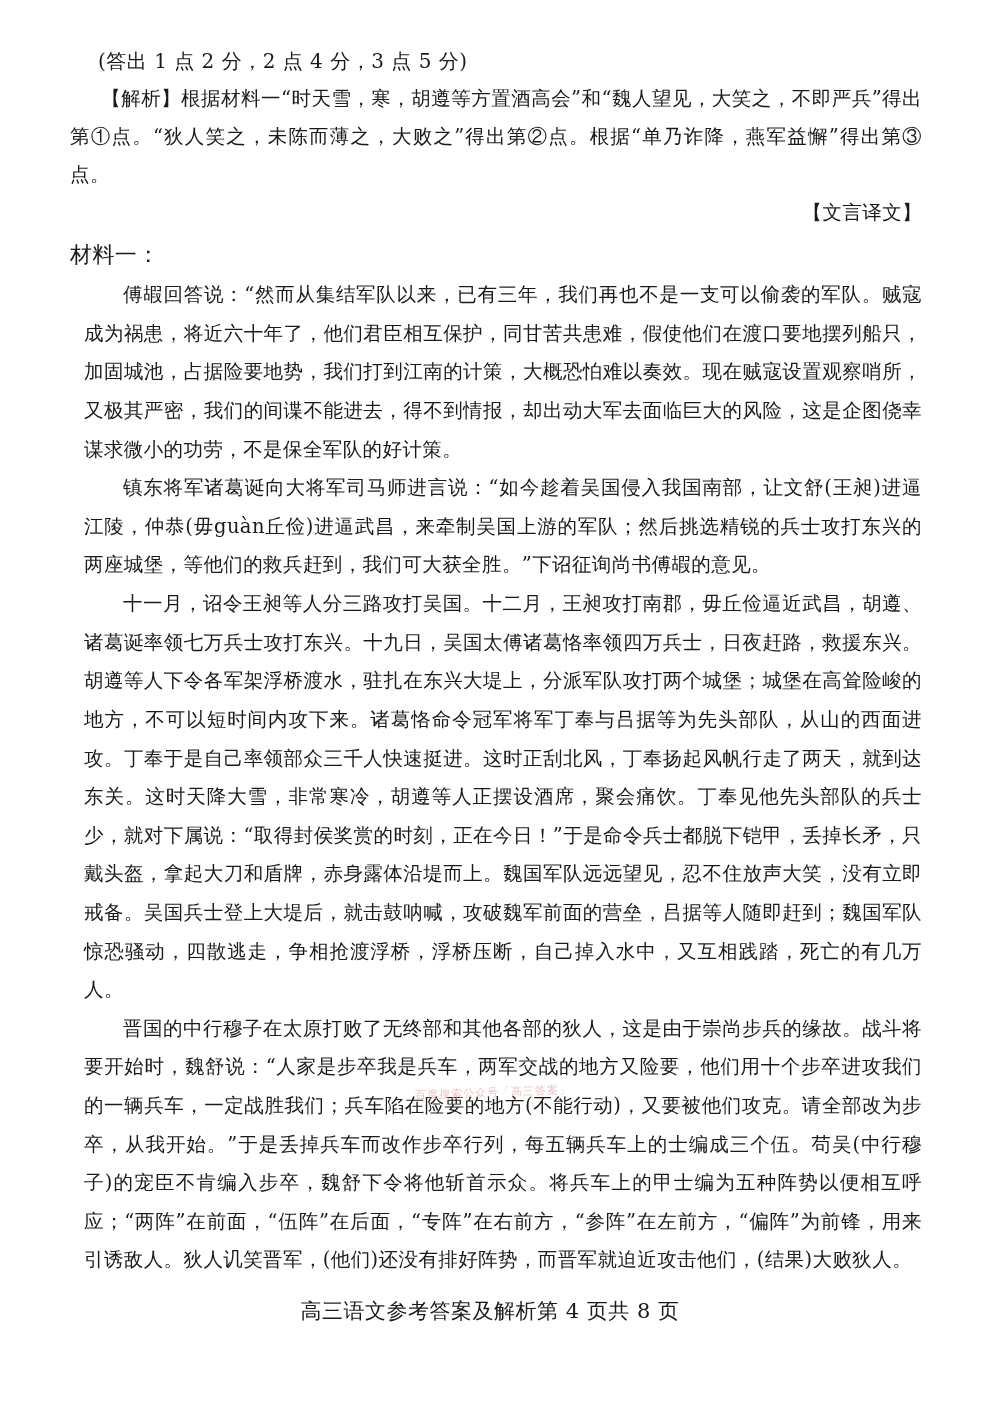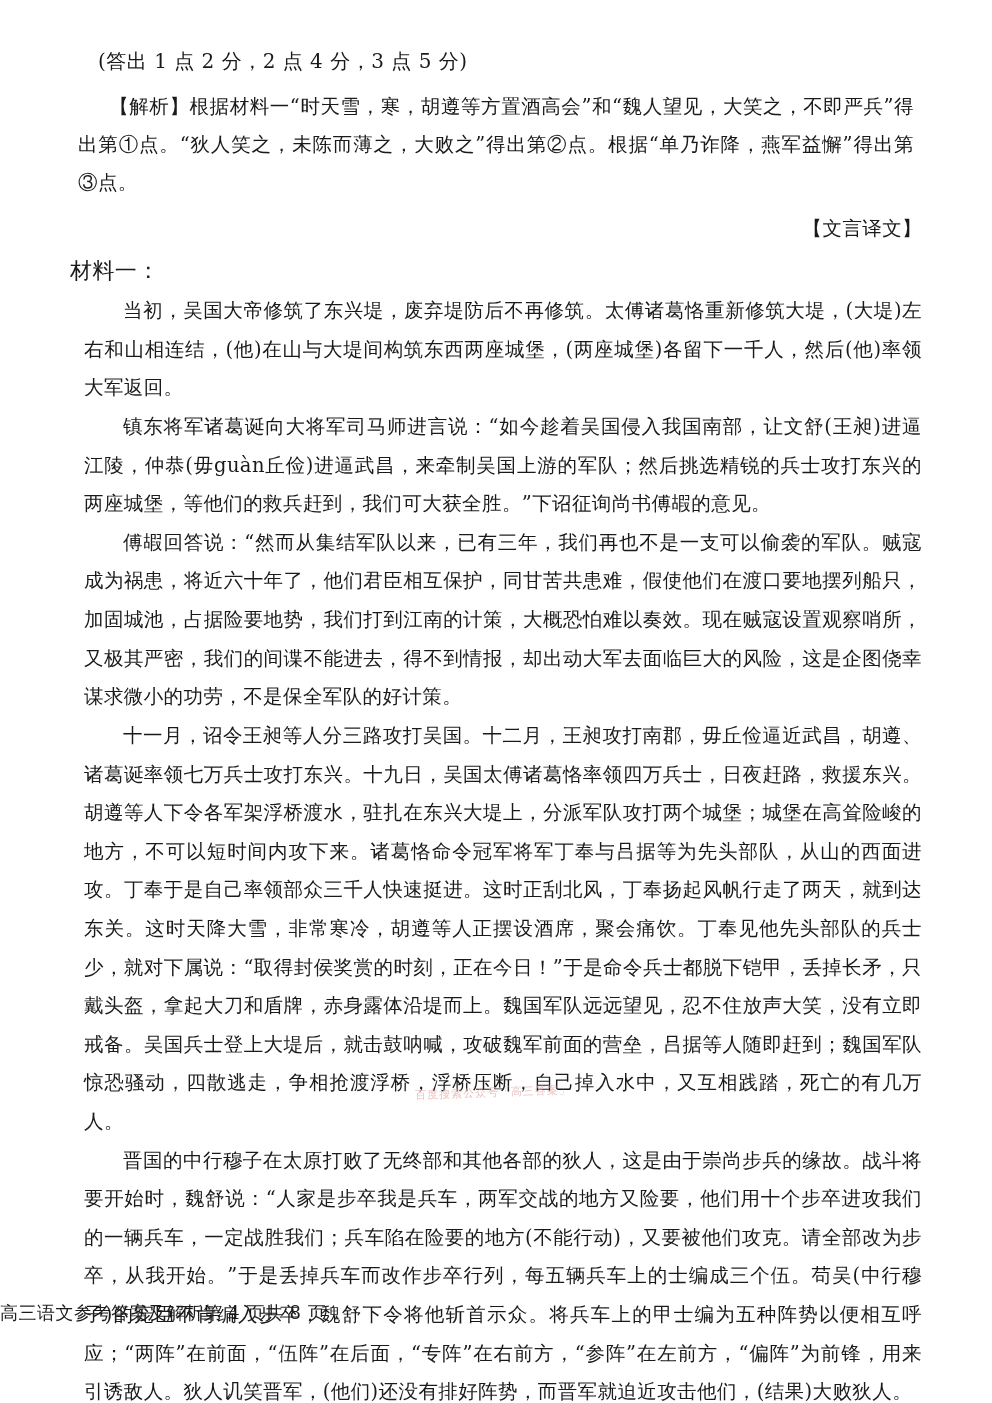--- a/index.html
+++ b/index.html
@@ -43,37 +43,37 @@
     line-height: 1.9;
     letter-spacing: 0.5px;
     padding-left: 28px;
     margin: 0;
   }
   .analysis {
     font-size: 19.5px;
     line-height: 1.95;
     letter-spacing: 0.4px;
     text-align: justify;
-    margin: 8px;
+    margin: 0;
     text-indent: 1.6em;
   }
   .section-label {
     font-size: 19.5px;
     line-height: 1.98;
     letter-spacing: 0.4px;
     margin: 0;
     text-align: right;
   }
   .footer {
     position: absolute;
     left: 0;
     right: 12px;
     bottom: 78px;
-    text-align: left;
-    font-size: 18px;
+    text-align: center;
+    font-size: 21px;
     letter-spacing: 0.5px;
   }
   .watermark {
     position: absolute;
     left: 415px;
     top: 1085px;
     font-size: 11px;
     color: #e8b7b7;
     letter-spacing: 1px;
     transform: rotate(-2deg);
@@ -87,23 +87,22 @@
 <div class="page">
 
   <div class="first-line">(答出 1 点 2 分，2 点 4 分，3 点 5 分)</div>
 
   <div class="analysis">【解析】根据材料一“时天雪，寒，胡遵等方置酒高会”和“魏人望见，大笑之，不即严兵”得出第①点。“狄人笑之，未陈而薄之，大败之”得出第②点。根据“单乃诈降，燕军益懈”得出第③点。</div>
 
   <div class="section-label" style="text-indent:1.6em;">【文言译文】</div>
 
   <div class="headline">材料一：</div>
 
-  <p class="para">当初，吴国大帝修筑了东兴堤，废弃堤防后不再修筑。太傅诸葛恪重新修筑大堤，(大堤)左右和山相连结，(他)在山与大堤间构筑东西两座城堡，(两座城堡)各留下一千人，然后(他)率领大军返回。</p>
+  <p class="para">傅嘏回答说：“然而从集结军队以来，已有三年，我们再也不是一支可以偷袭的军队。贼寇成为祸患，将近六十年了，他们君臣相互保护，同甘苦共患难，假使他们在渡口要地摆列船只，加固城池，占据险要地势，我们打到江南的计策，大概恐怕难以奏效。现在贼寇设置观察哨所，又极其严密，我们的间谍不能进去，得不到情报，却出动大军去面临巨大的风险，这是企图侥幸谋求微小的功劳，不是保全军队的好计策。</p>
   <p class="para">镇东将军诸葛诞向大将军司马师进言说：“如今趁着吴国侵入我国南部，让文舒(王昶)进逼江陵，仲恭(毋guàn丘俭)进逼武昌，来牵制吴国上游的军队；然后挑选精锐的兵士攻打东兴的两座城堡，等他们的救兵赶到，我们可大获全胜。”下诏征询尚书傅嘏的意见。</p>
-  <p class="para">傅嘏回答说：“然而从集结军队以来，已有三年，我们再也不是一支可以偷袭的军队。贼寇成为祸患，将近六十年了，他们君臣相互保护，同甘苦共患难，假使他们在渡口要地摆列船只，加固城池，占据险要地势，我们打到江南的计策，大概恐怕难以奏效。现在贼寇设置观察哨所，又极其严密，我们的间谍不能进去，得不到情报，却出动大军去面临巨大的风险，这是企图侥幸谋求微小的功劳，不是保全军队的好计策。</p>
   <p class="para">十一月，诏令王昶等人分三路攻打吴国。十二月，王昶攻打南郡，毋丘俭逼近武昌，胡遵、诸葛诞率领七万兵士攻打东兴。十九日，吴国太傅诸葛恪率领四万兵士，日夜赶路，救援东兴。胡遵等人下令各军架浮桥渡水，驻扎在东兴大堤上，分派军队攻打两个城堡；城堡在高耸险峻的地方，不可以短时间内攻下来。诸葛恪命令冠军将军丁奉与吕据等为先头部队，从山的西面进攻。丁奉于是自己率领部众三千人快速挺进。这时正刮北风，丁奉扬起风帆行走了两天，就到达东关。这时天降大雪，非常寒冷，胡遵等人正摆设酒席，聚会痛饮。丁奉见他先头部队的兵士少，就对下属说：“取得封侯奖赏的时刻，正在今日！”于是命令兵士都脱下铠甲，丢掉长矛，只戴头盔，拿起大刀和盾牌，赤身露体沿堤而上。魏国军队远远望见，忍不住放声大笑，没有立即戒备。吴国兵士登上大堤后，就击鼓呐喊，攻破魏军前面的营垒，吕据等人随即赶到；魏国军队惊恐骚动，四散逃走，争相抢渡浮桥，浮桥压断，自己掉入水中，又互相践踏，死亡的有几万人。</p>
 
   <p class="para">晋国的中行穆子在太原打败了无终部和其他各部的狄人，这是由于崇尚步兵的缘故。战斗将要开始时，魏舒说：“人家是步卒我是兵车，两军交战的地方又险要，他们用十个步卒进攻我们的一辆兵车，一定战胜我们；兵车陷在险要的地方(不能行动)，又要被他们攻克。请全部改为步卒，从我开始。”于是丢掉兵车而改作步卒行列，每五辆兵车上的士编成三个伍。苟吴(中行穆子)的宠臣不肯编入步卒，魏舒下令将他斩首示众。将兵车上的甲士编为五种阵势以便相互呼应；“两阵”在前面，“伍阵”在后面，“专阵”在右前方，“参阵”在左前方，“偏阵”为前锋，用来引诱敌人。狄人讥笑晋军，(他们)还没有排好阵势，而晋军就迫近攻击他们，(结果)大败狄人。</p>
 
   <div class="watermark">百度搜索公众号「高三答案」</div>
 
   <div class="footer">高三语文参考答案及解析第 4 页共 8 页</div>
 
 </div>
 

